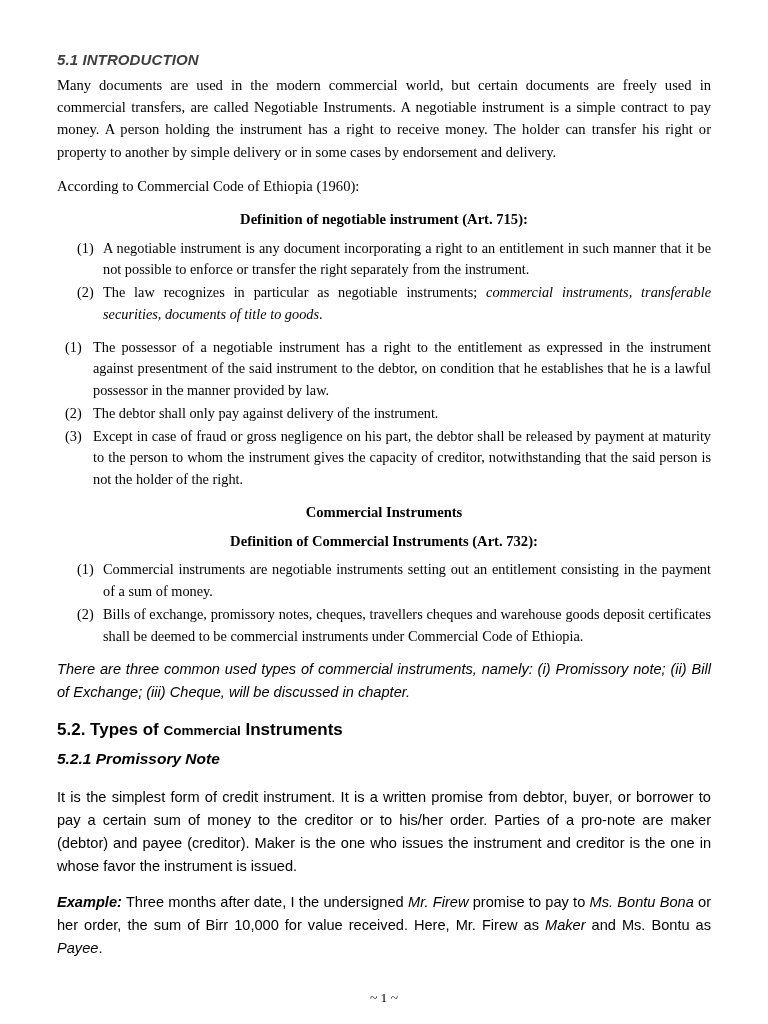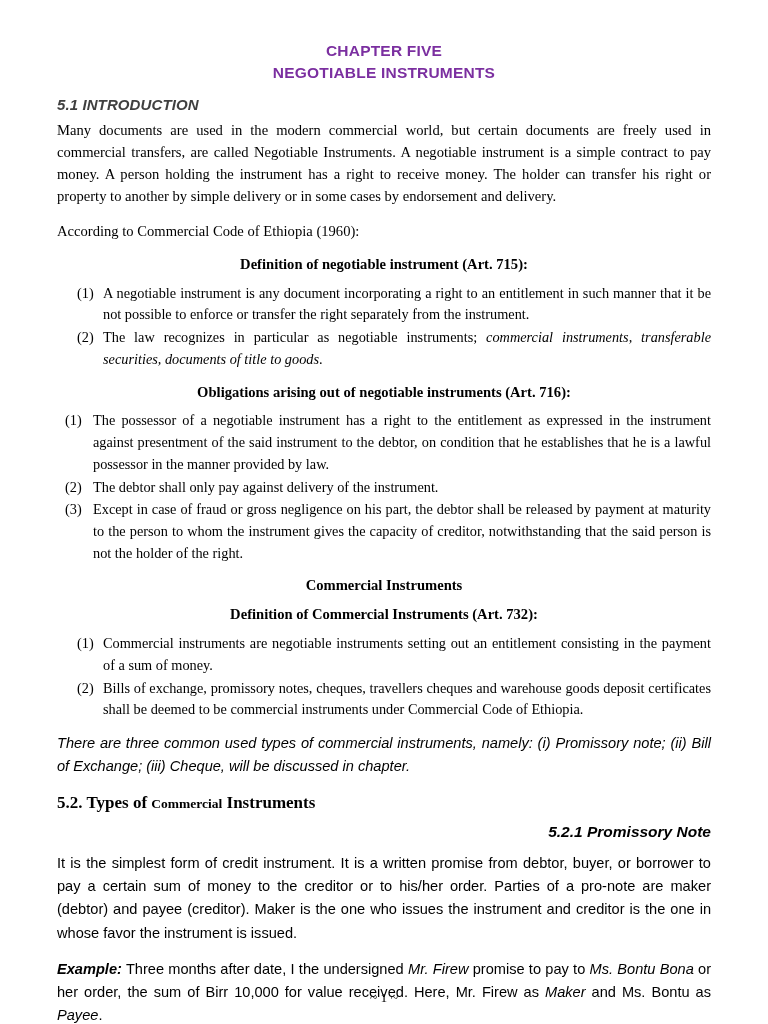--- a/index.html
+++ b/index.html
@@ -88,35 +88,34 @@
   }
   p.emphasis {
     font-family: "Liberation Sans", sans-serif;
     font-style: italic;
     font-size: 14.6px;
     line-height: 1.55;
     text-align: justify;
     margin: 9px 0 12px 0;
   }
   h3.sub-head {
-    font-family: Liberation Serif, serif;
+    font-family: Liberation Sans, sans-serif;
     font-weight: bold;
     font-size: 17px;
     margin: 16px 0 10px 0;
   }
   h3.sub-head .small {
     font-size: 13.5px;
   }
   h4.sub-sub-head {
     font-family: "Liberation Sans", sans-serif;
     font-weight: bold;
     font-style: italic;
     font-size: 15.5px;
-    margin: 0 0 11px 0;
-    text-align: right;
+    margin: 0 0 18px 0;
   }
   p.sans-body {
     font-family: "Liberation Sans", sans-serif;
     font-size: 14.6px;
     line-height: 1.58;
     text-align: justify;
     margin: 0 0 13px 0;
   }
   p.sans-body b {
     font-weight: bold;
@@ -132,43 +131,38 @@
     text-align: center;
     font-size: 13.5px;
     font-family: "Liberation Serif", serif;
   }
 </style>
 </head>
 <body>
 
 <div class="page">
 
-  <div class="chapter-head">
-    <span>CHAPTER FIVE</span>
-    <span class="line2">NEGOTIABLE INSTRUMENTS</span>
-  </div>
 
   <h2 class="section-title">5.1  INTRODUCTION</h2>
 
   <p class="body-text">Many documents are used in the modern commercial world, but certain documents are freely used in commercial transfers, are called Negotiable Instruments. A negotiable instrument is a simple contract to pay money. A person holding the instrument has a right to receive money. The holder can transfer his right or property to another by simple delivery or in some cases by endorsement and delivery.</p>
 
   <p class="body-text">According to Commercial Code of Ethiopia (1960):</p>
 
   <div class="bold-head">Definition of negotiable instrument (Art. 715):</div>
 
   <ol class="numlist indent-a">
     <li>
       <span class="marker">(1)</span><span>A negotiable instrument is any document incorporating a right to an entitlement in such manner that it be not possible to enforce or transfer the right separately from the instrument.</span>
     </li>
     <li>
       <span class="marker">(2)</span><span>The law recognizes in particular as negotiable instruments; </span><em class="it">commercial instruments, transferable securities, documents of title to goods</em><span>.</span>
     </li>
   </ol>
 
-  <div class="bold-head">Obligations arising out of negotiable instruments (Art. 716):</div>
 
   <ol class="numlist indent-b">
     <li>
       <span class="marker">(1)</span><span>The possessor of a negotiable instrument has a right to the entitlement as expressed in the instrument against presentment of the said instrument to the debtor, on condition that he establishes that he is a lawful possessor in the manner provided by law.</span>
     </li>
     <li>
       <span class="marker">(2)</span><span>The debtor shall only pay against delivery of the instrument.</span>
     </li>
     <li>
       <span class="marker">(3)</span><span>Except in case of fraud or gross negligence on his part, the debtor shall be released by payment at maturity to the person to whom the instrument gives the capacity of creditor, notwithstanding that the said person is not the holder of the right.</span>

